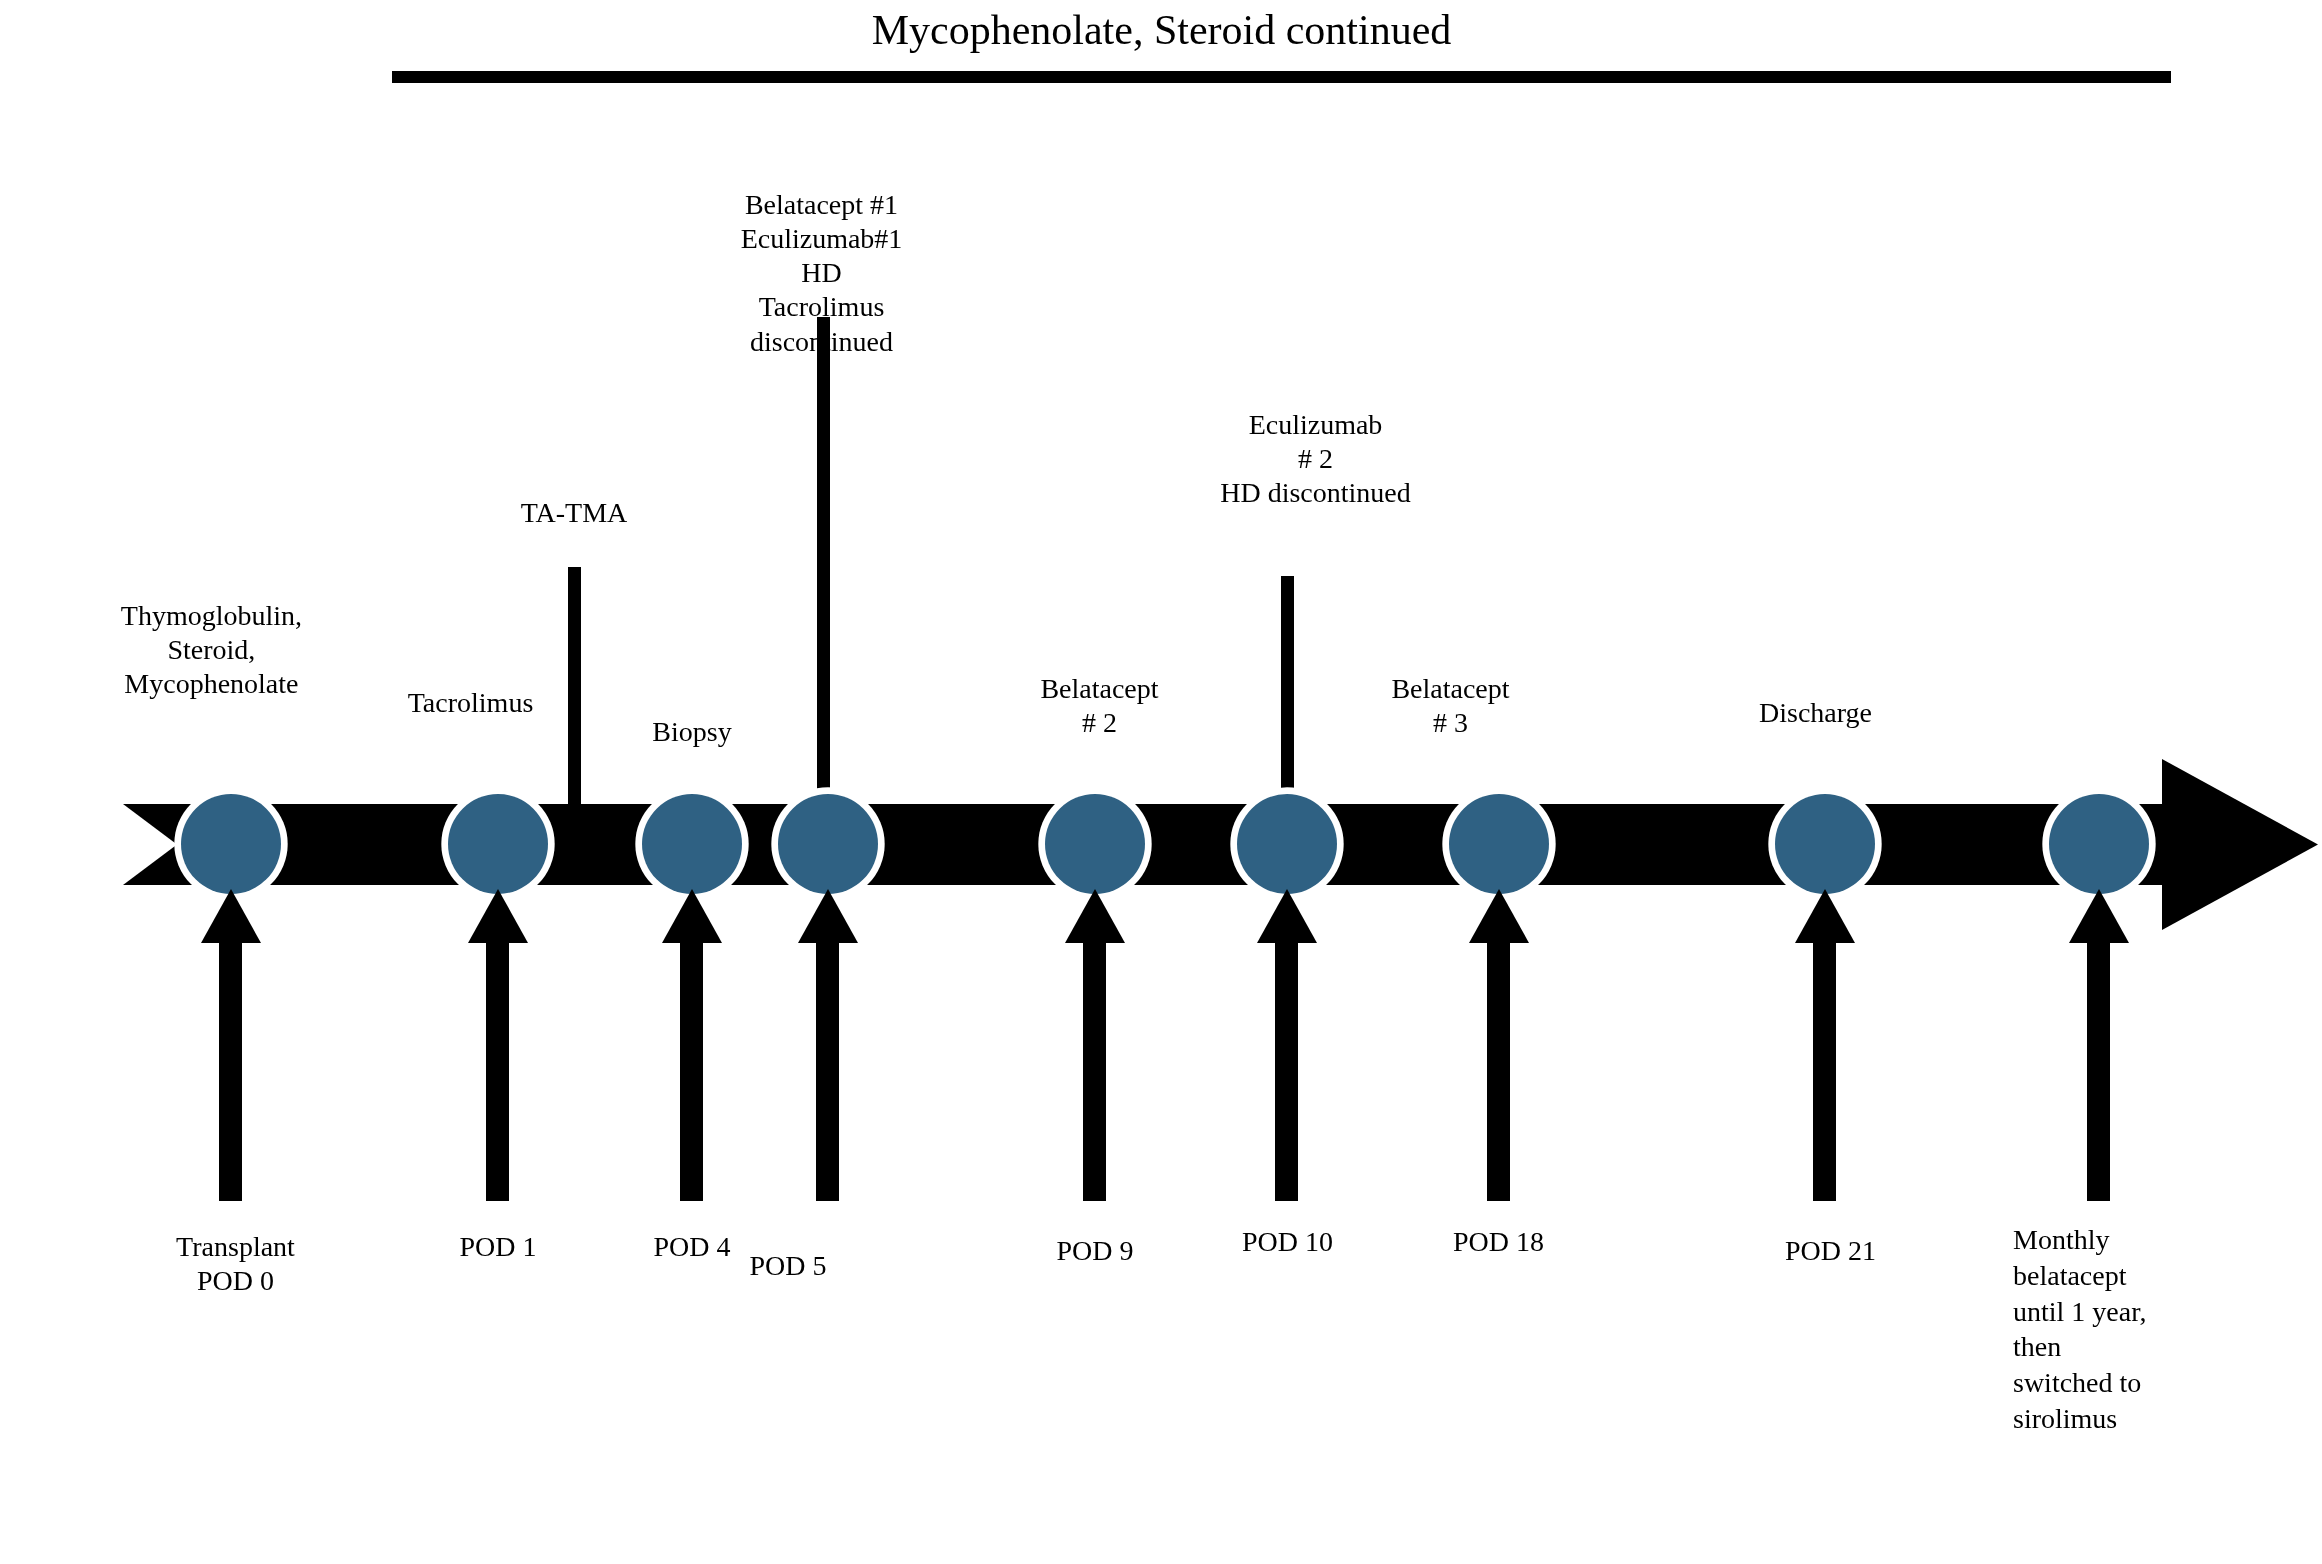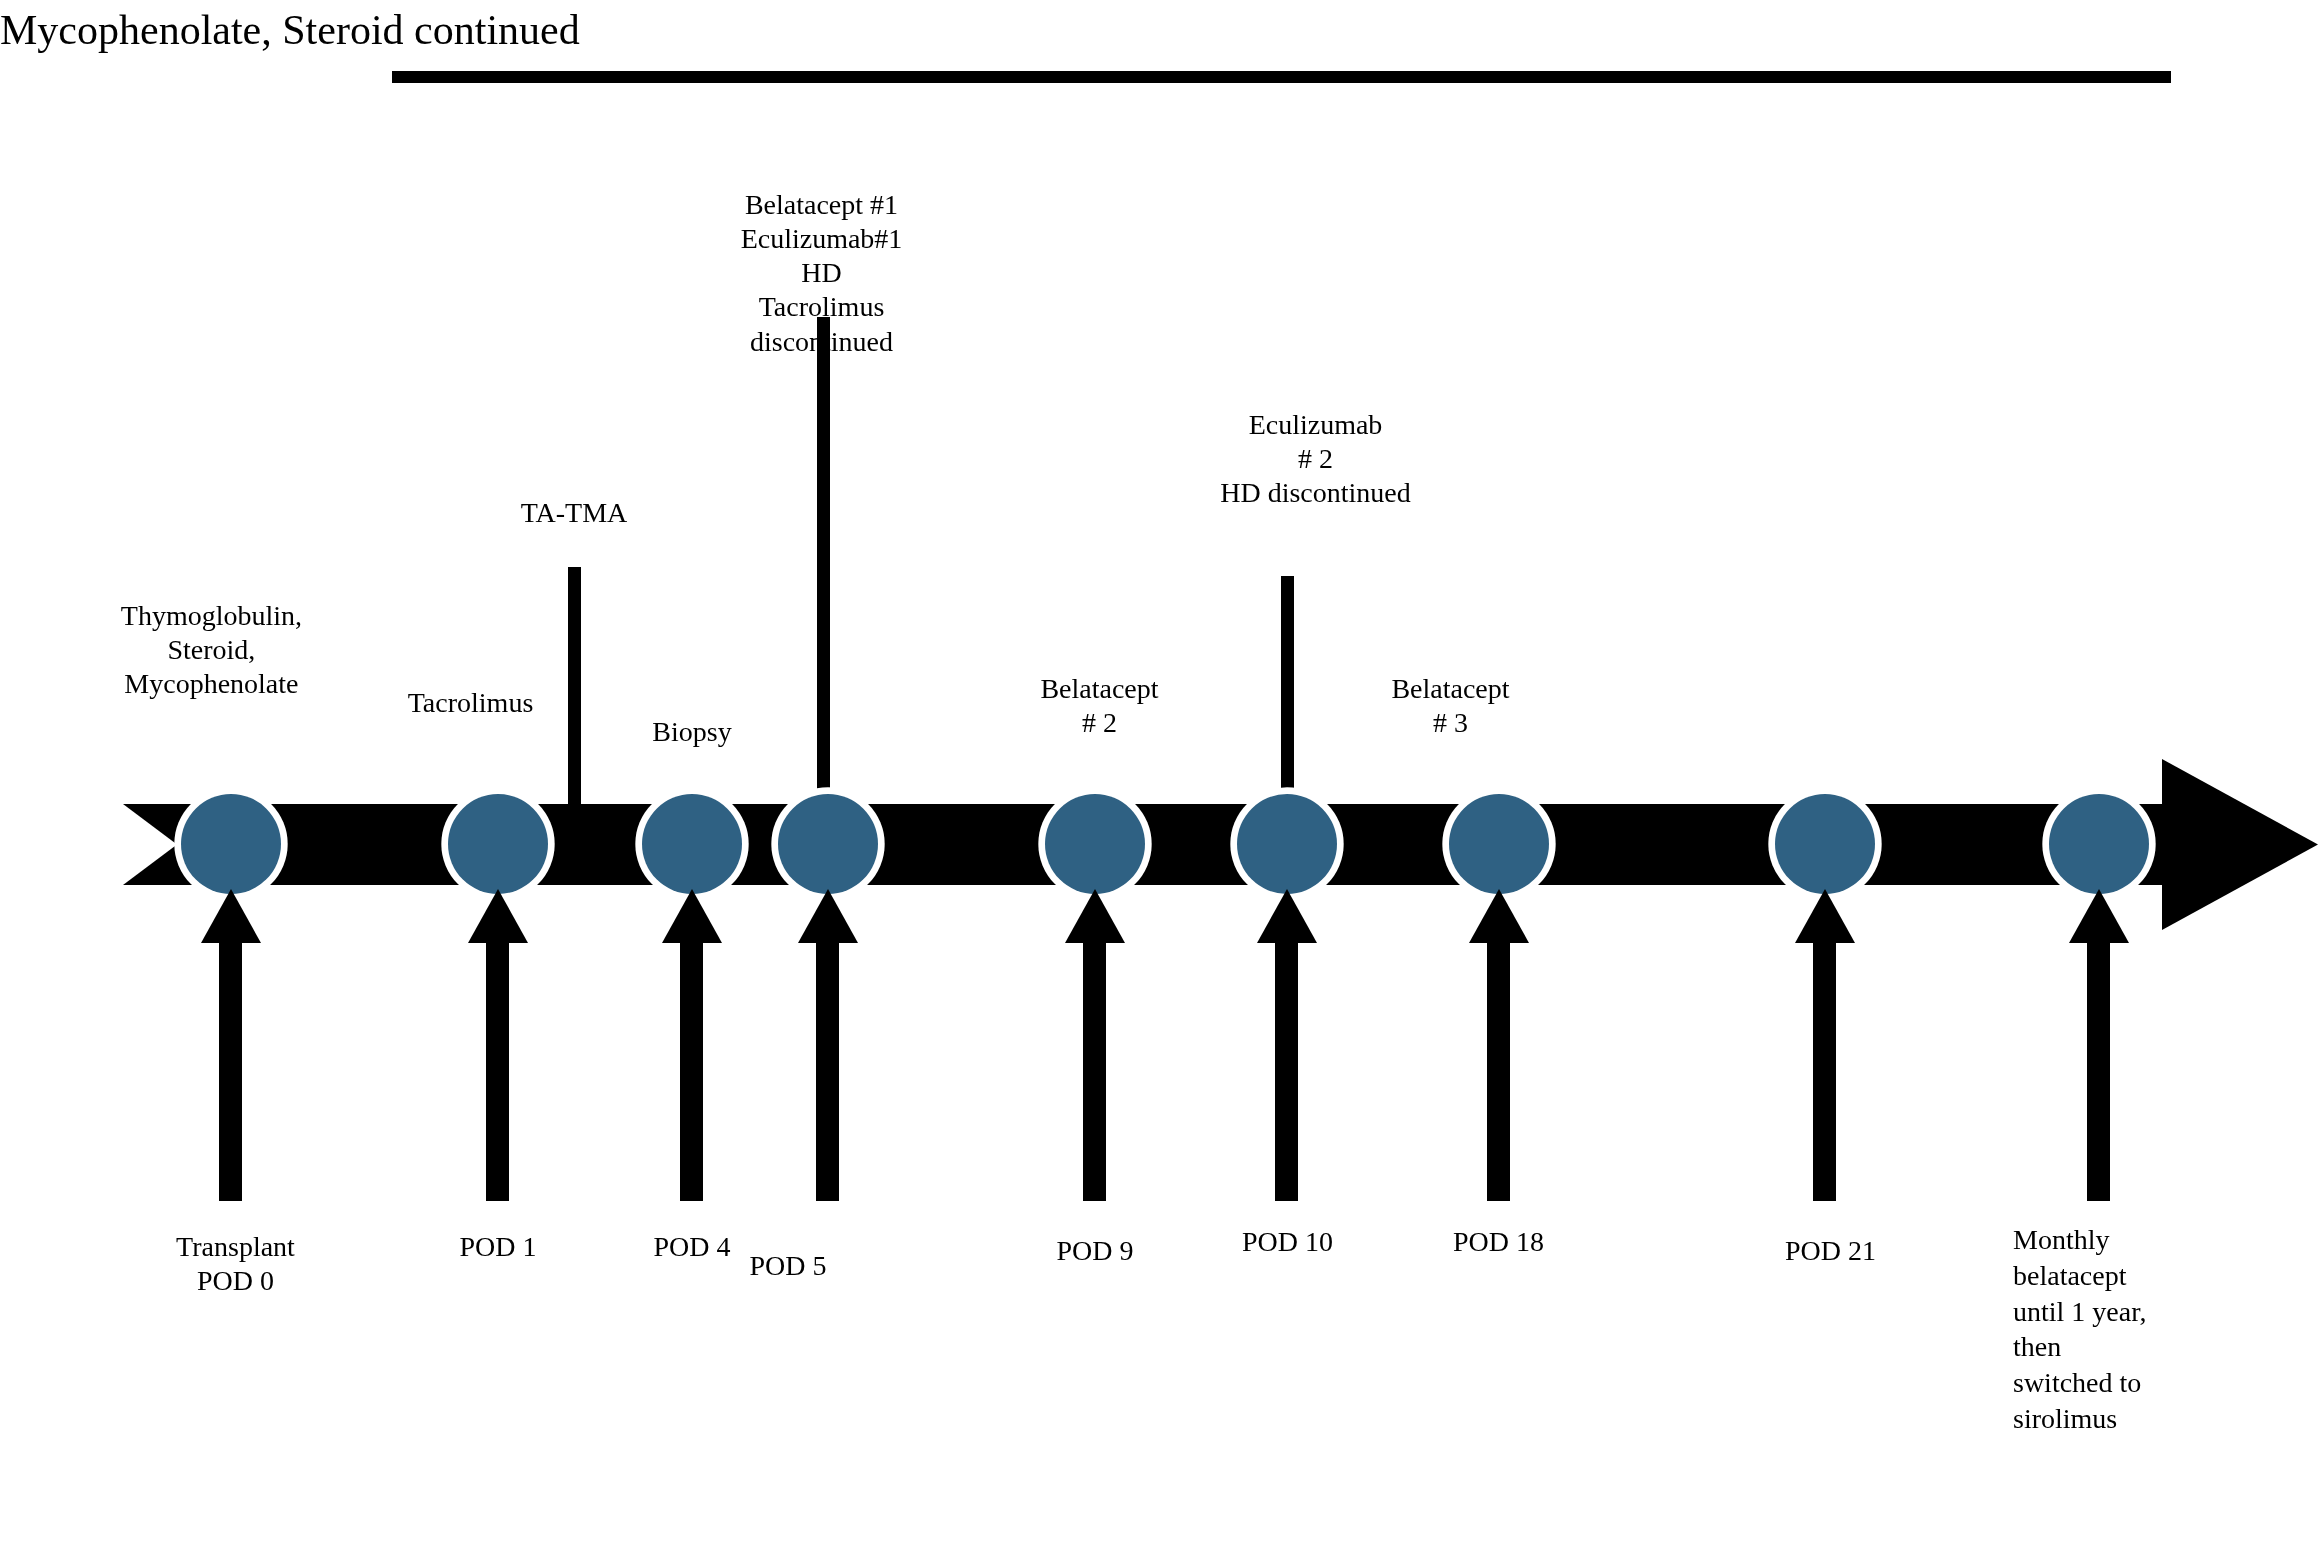--- a/index.html
+++ b/index.html
@@ -16,20 +16,21 @@
     color: #000000;
     overflow: hidden;
   }
 
   
   .top-title {
     position: absolute;
     left: 0;
     top: 5.8px;
     width: 2323px;
+    text-align: center;
     font-size: 42px;
     line-height: 1.15;
     white-space: nowrap;
   }
   .top-bar {
     position: absolute;
     left: 392px;
     top: 71px;
     width: 1779px;
     height: 11.5px;
@@ -148,20 +149,21 @@
   <div class="lbl" style="left:946px; top:672px; width:307px;">Belatacept
 # 2</div>
 
   <div class="lbl" style="left:1114px; top:408px; width:403px;">Eculizumab
 # 2
 HD discontinued</div>
 
   <div class="lbl" style="left:1239px; top:672px; width:423px;">Belatacept
 # 3</div>
 
+  <div class="lbl" style="left:1614px; top:696px; width:403px;">Discharge</div>
 
   <div class="stem" style="left:574px; top:567px; height:255px;"></div>
   <div class="stem" style="left:823px; top:317px; height:504px;"></div>
   <div class="stem" style="left:1287px; top:576px; height:248px;"></div>
 
   <div class="tl-bar"></div>
   <div class="tl-tail"></div>
   <div class="tl-head"></div>
 
   <div class="node" style="left:231px;"></div>

